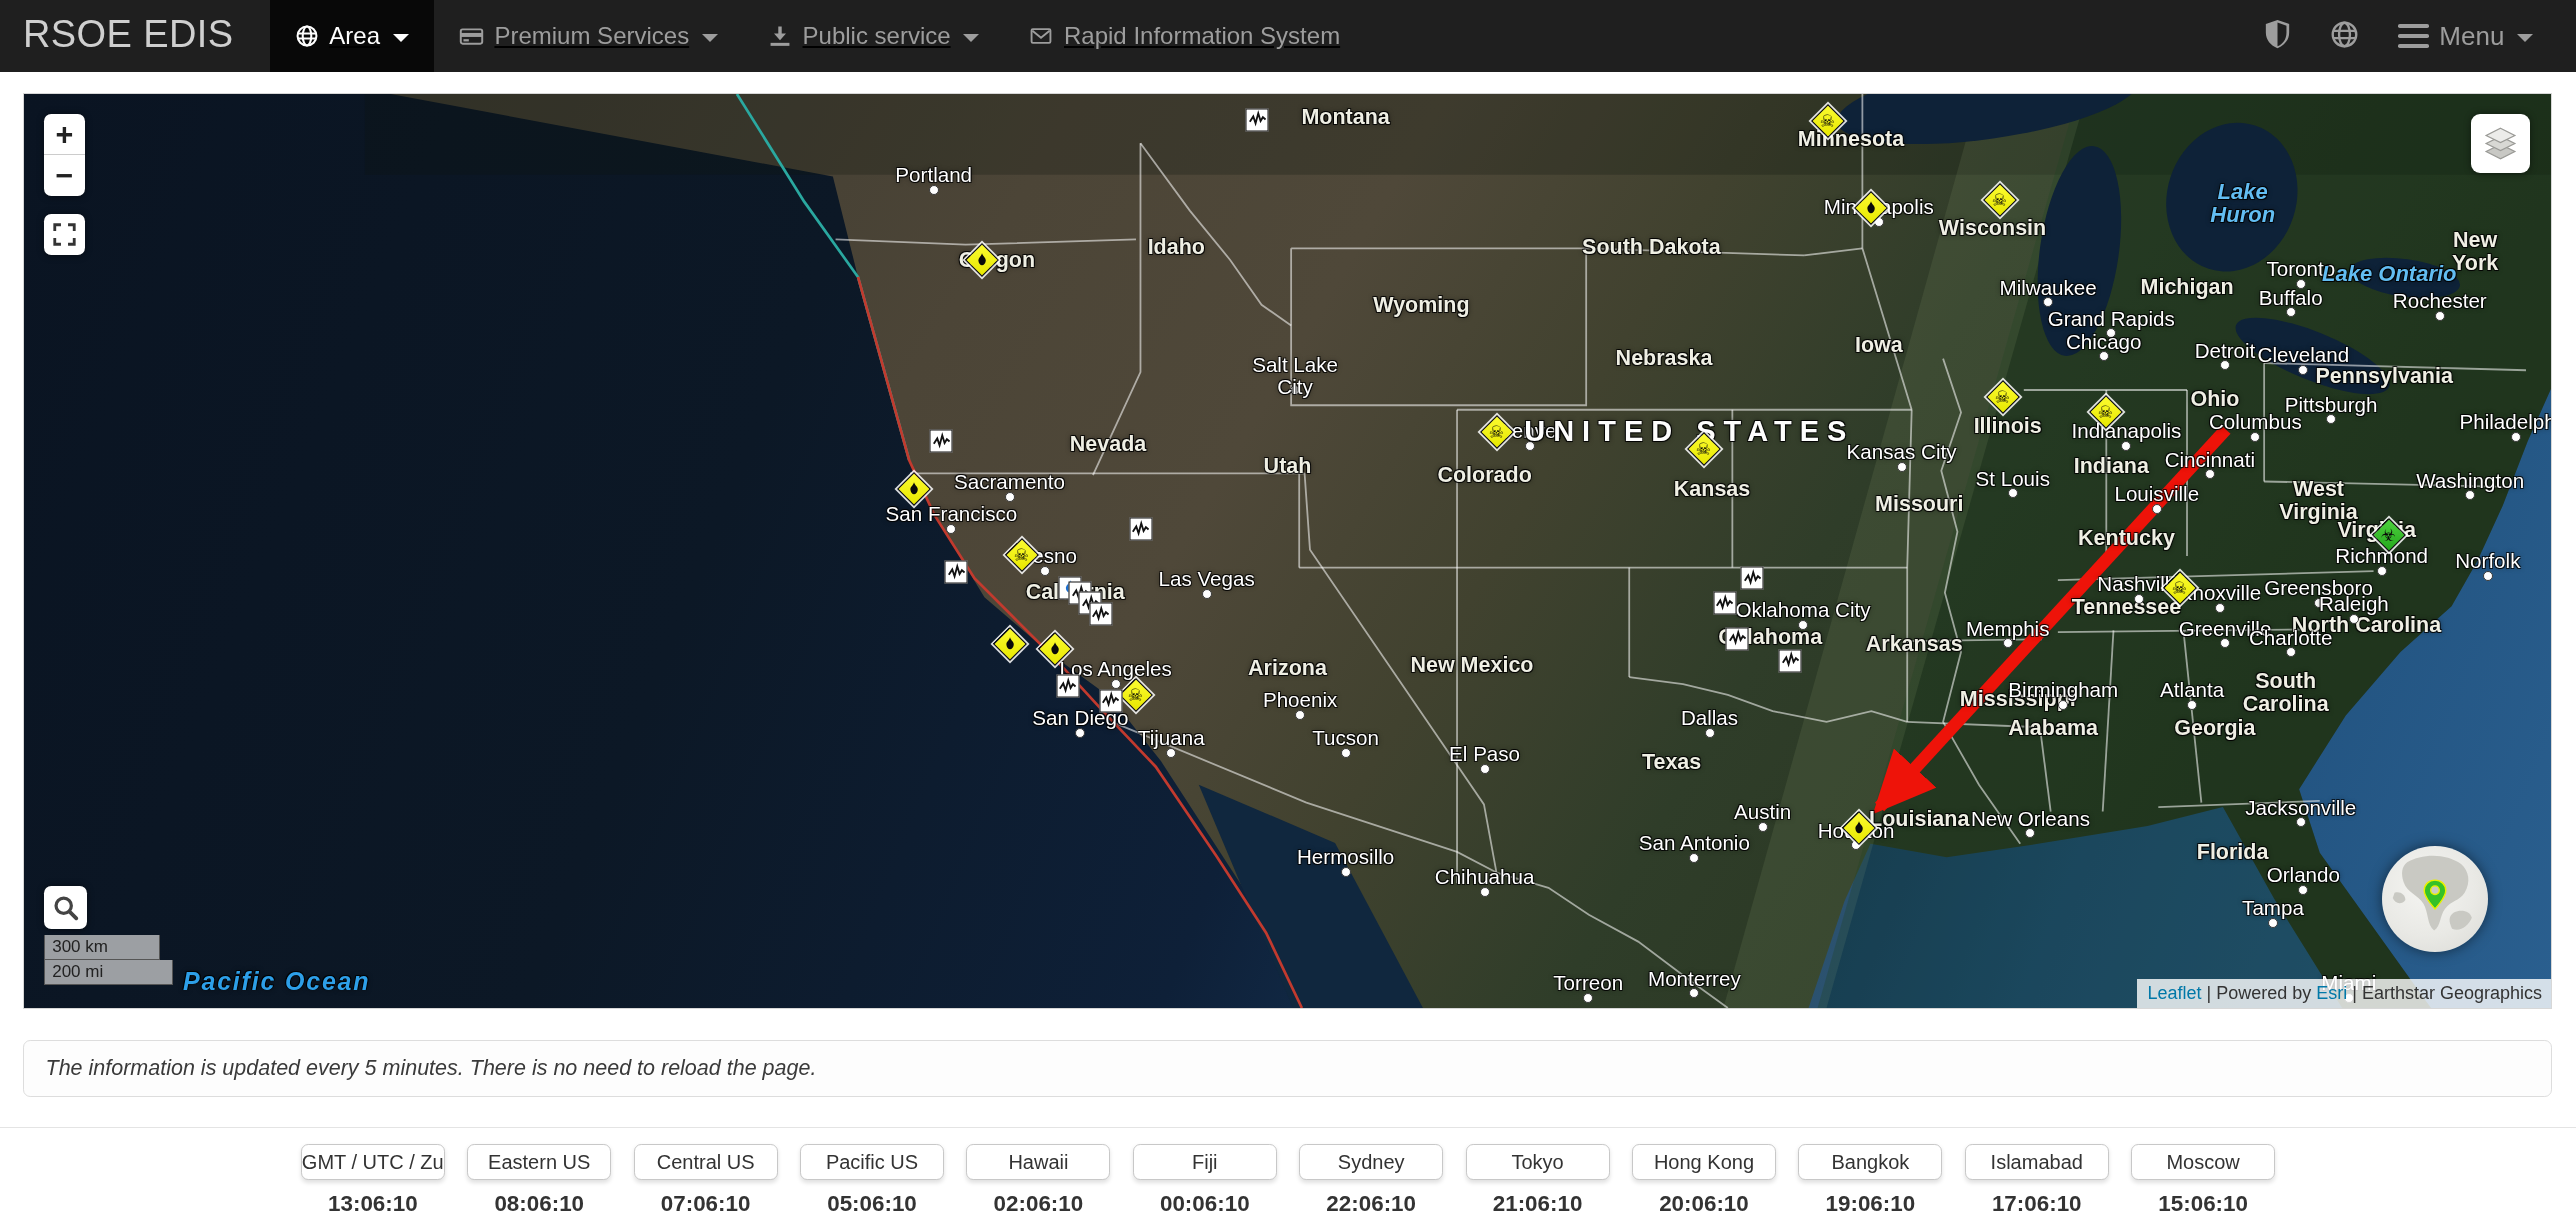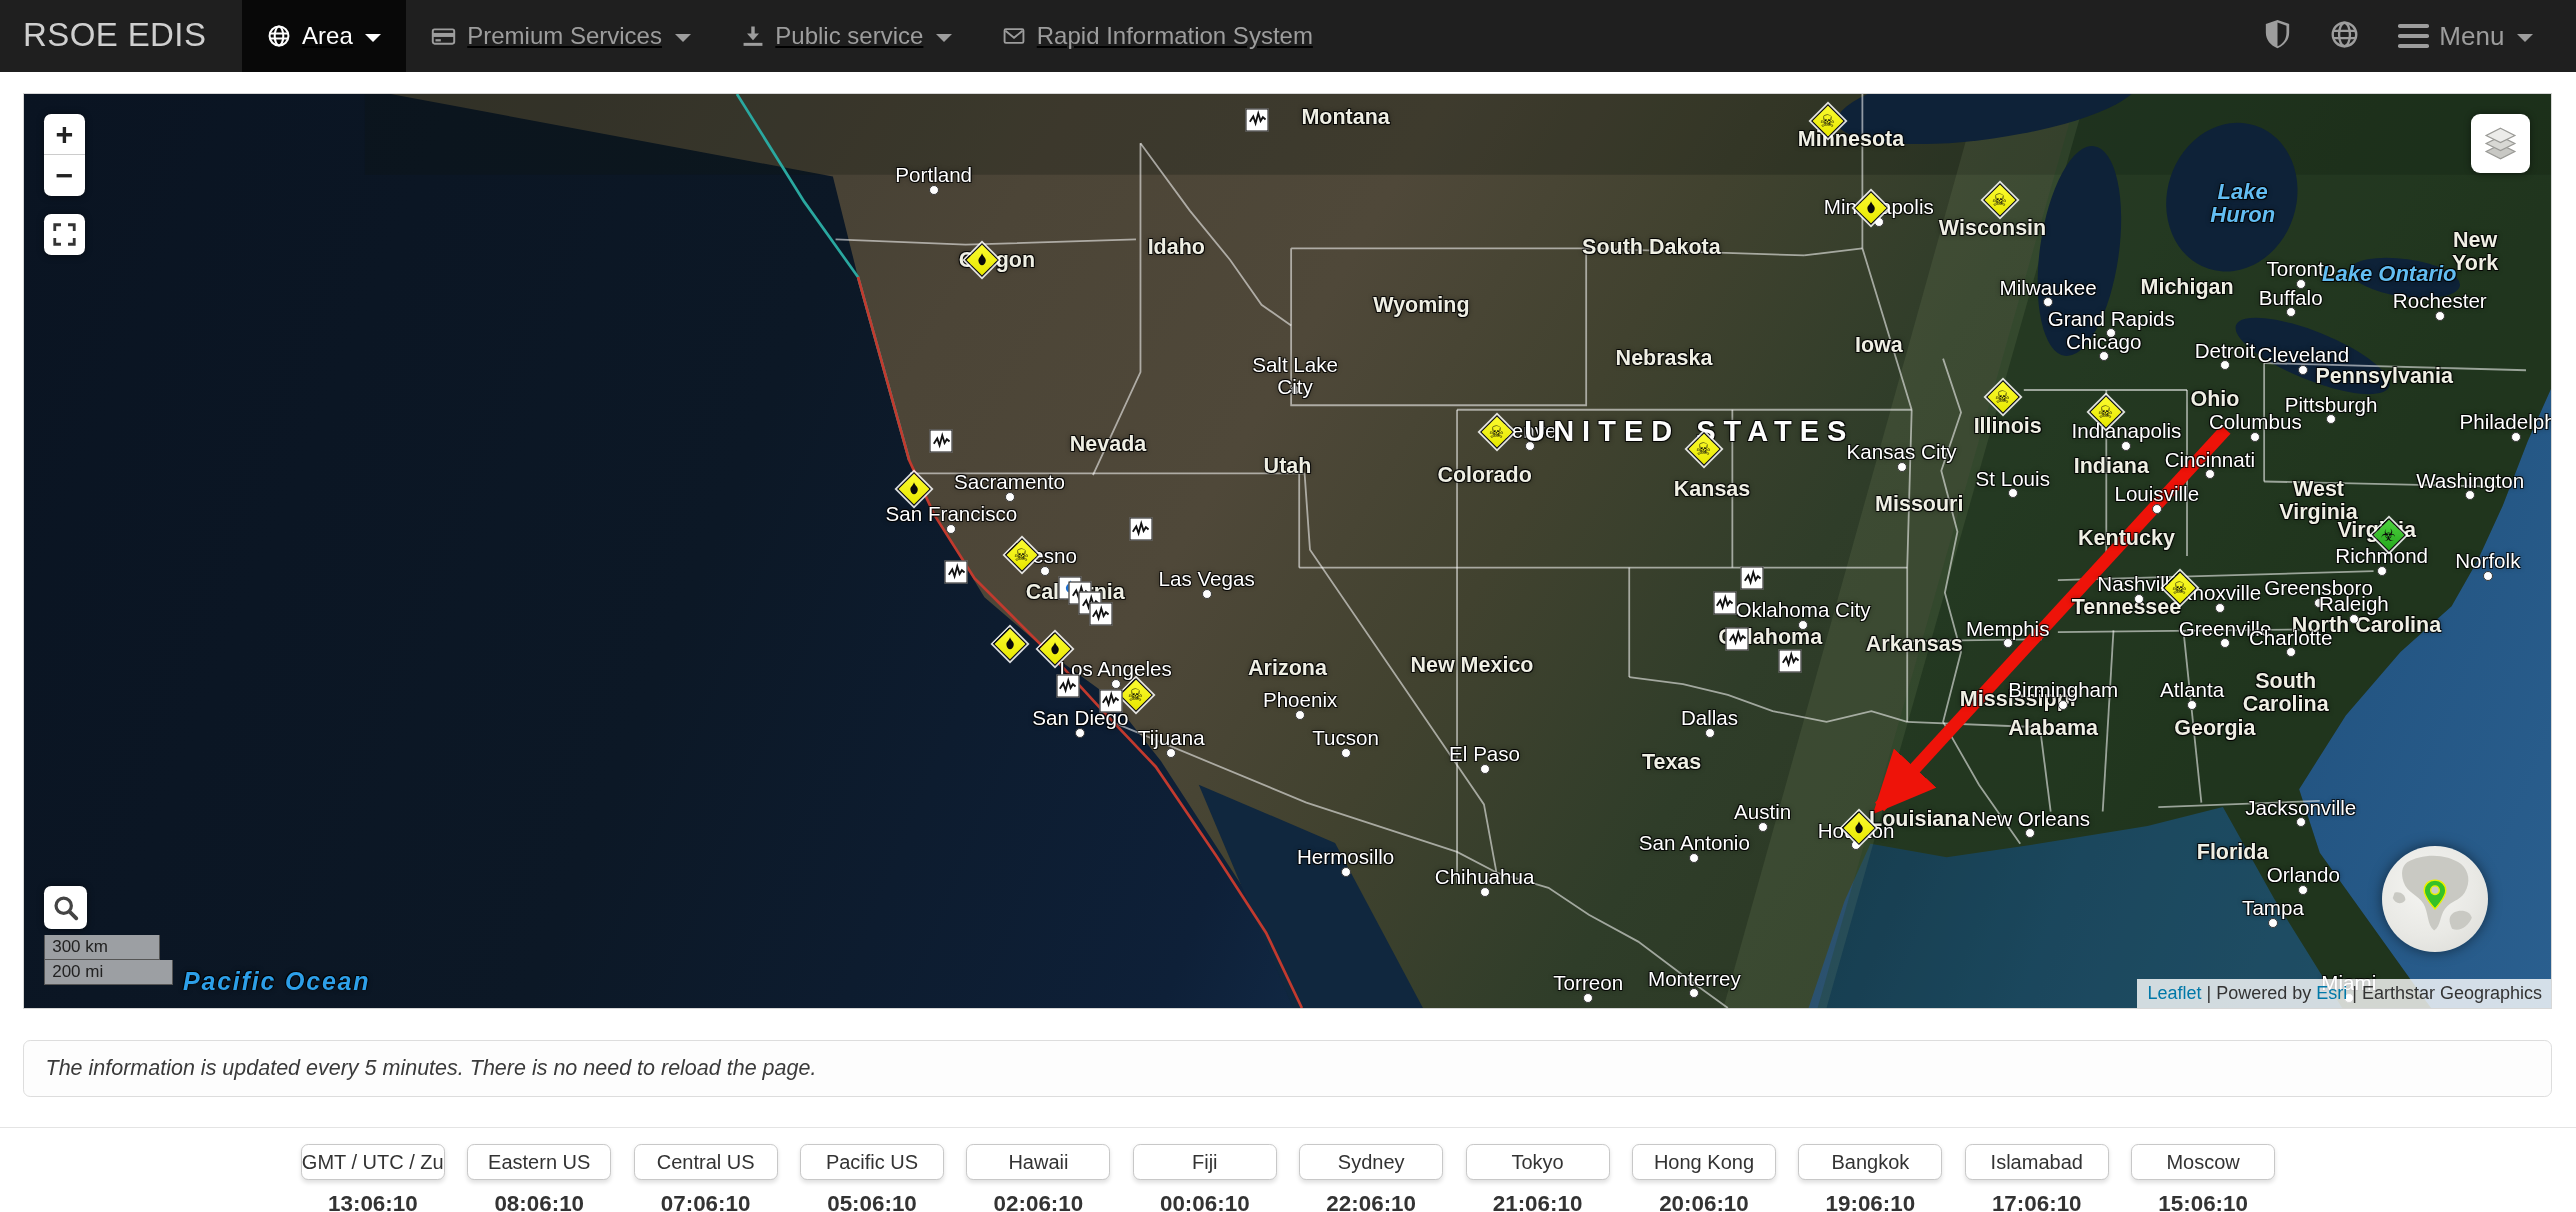--- a/index.html
+++ b/index.html
@@ -2,21 +2,21 @@
 <html style="font-size:14.4px"><head>
 <meta charset="utf-8">
 <style>
   * { margin:0; padding:0; box-sizing:border-box; }
   html,body { width:2576px; height:1213px; overflow:hidden; background:#fff;
     font-family:"Liberation Sans", sans-serif; }
 
   
   .navbar { position:absolute; left:0; top:0; width:2576px; height:72px;
     background:#1f1f1f; display:flex; align-items:stretch; z-index:50; }
-  .brand { color:#cfcfcf; font-size:33px; display:flex; align-items:center;
+  .brand { color:#cfcfcf; font-size:38px; display:flex; align-items:center;
     padding:0 36px 3px 23px; letter-spacing:0.4px; }
   .nav-items { display:flex; align-items:stretch;text-decoration:underline; }
   .nav-item { display:flex; align-items:center; gap:10.8px; padding:0 25px;
     color:#9d9d9d; font-size:24px; cursor:pointer; }
   .nav-item.active { background:#080808; color:#ffffff; }
   .nav-item svg { display:block; }
   .caret { width:0; height:0; border-left:8px solid transparent;
     border-right:8px solid transparent; border-top:8px solid currentColor;
     margin-left:1.8px; margin-top:3.6px; }
   .nav-right { margin-left:auto; display:flex; align-items:center; gap:39px;

